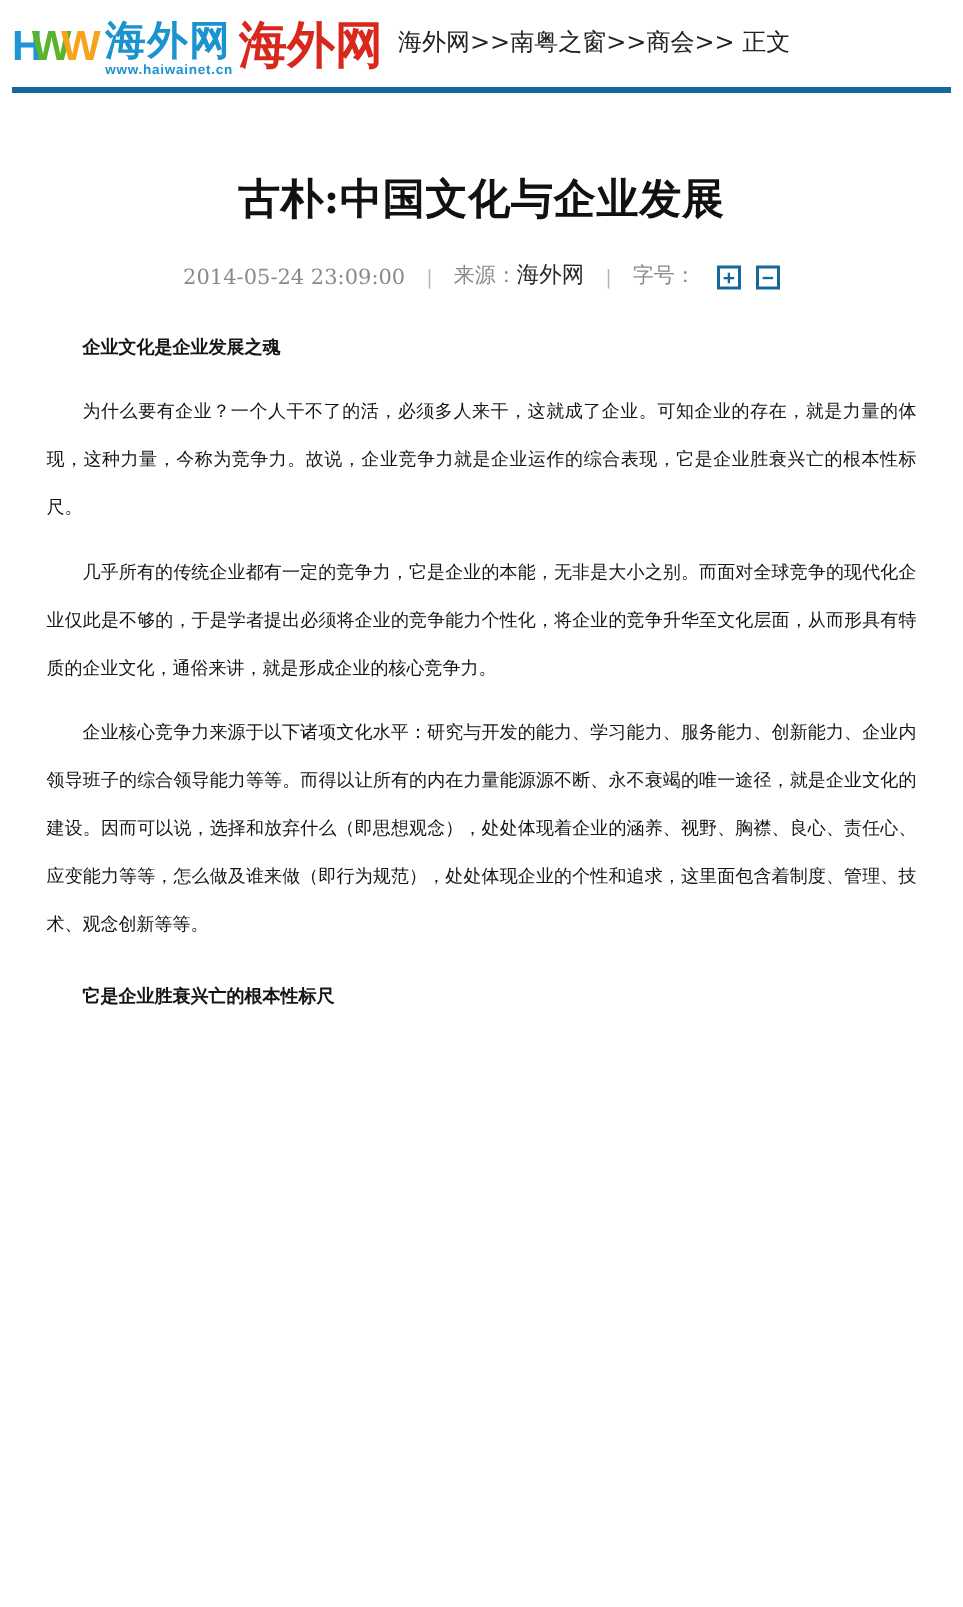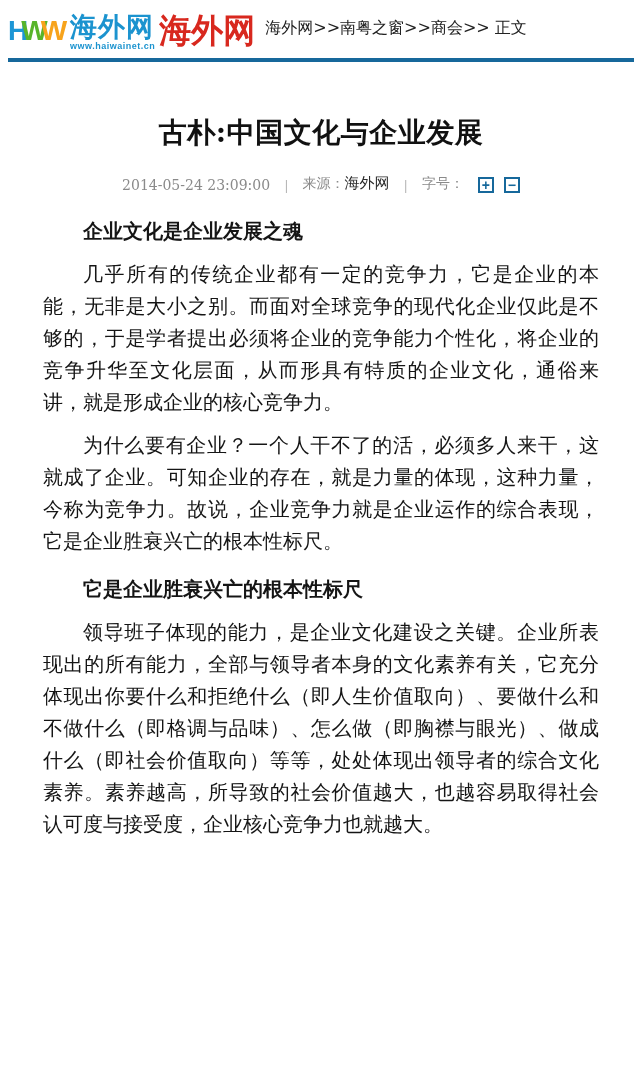--- a/index.html
+++ b/index.html
@@ -116,25 +116,25 @@
     justify-content: center;
     padding: 0;
   }
 
   
   .article-body {
     margin: 22px 31px 0 31px;
   }
   .article-body p,
   .article-body h2 {
-    font-size: 20px;
+    font-size: 12px;
     line-height: 32px;
     text-indent: 2em;
     text-align: justify;
-    margin: 11px 12px;
+    margin: 11px 0;
     color: #151515;
   }
   .article-body h2 {
     font-weight: bold;
     margin-top: 16px;
     text-align: left;
   }
 </style>
 </head>
 <body>
@@ -167,19 +167,19 @@
     <span class="sep">|</span>
     <span>字号：</span>
     <span class="font-size-buttons">
       <button class="fs-btn">+</button>
       <button class="fs-btn">−</button>
     </span>
   </div>
 
   <div class="article-body">
       <h2>企业文化是企业发展之魂</h2>
+      <p>为什么要有企业？一个人干不了的活，必须多人来干，这就成了企业。可知企业的存在，就是力量的体现，这种力量，今称为竞争力。故说，企业竞争力就是企业运作的综合表现，它是企业胜衰兴亡的根本性标尺。</p>
       <p>几乎所有的传统企业都有一定的竞争力，它是企业的本能，无非是大小之别。而面对全球竞争的现代化企业仅此是不够的，于是学者提出必须将企业的竞争能力个性化，将企业的竞争升华至文化层面，从而形具有特质的企业文化，通俗来讲，就是形成企业的核心竞争力。</p>
-      <p>为什么要有企业？一个人干不了的活，必须多人来干，这就成了企业。可知企业的存在，就是力量的体现，这种力量，今称为竞争力。故说，企业竞争力就是企业运作的综合表现，它是企业胜衰兴亡的根本性标尺。</p>
+      <p>企业核心竞争力来源于以下诸项文化水平：研究与开发的能力、学习能力、服务能力、创新能力、企业内领导班子的综合领导能力等等。而得以让所有的内在力量能源源不断、永不衰竭的唯一途径，就是企业文化的建设。因而可以说，选择和放弃什么（即思想观念），处处体现着企业的涵养、视野、胸襟、良心、责任心、应变能力等等，怎么做及谁来做（即行为规范），处处体现企业的个性和追求，这里面包含着制度、管理、技术、观念创新等等。</p>
       <h2>它是企业胜衰兴亡的根本性标尺</h2>
-      <p>领导班子体现的能力，是企业文化建设之关键。企业所表现出的所有能力，全部与领导者本身的文化素养有关，它充分体现出你要什么和拒绝什么（即人生价值取向）、要做什么和不做什么（即格调与品味）、怎么做（即胸襟与眼光）、做成什么（即社会价值取向）等等，处处体现出领导者的综合文化素养。素养越高，所导致的社会价值越大，也越容易取得社会认可度与接受度，企业核心竞争力也就越大。</p>
     </div>
 
 </main>
 
 </body></html>

